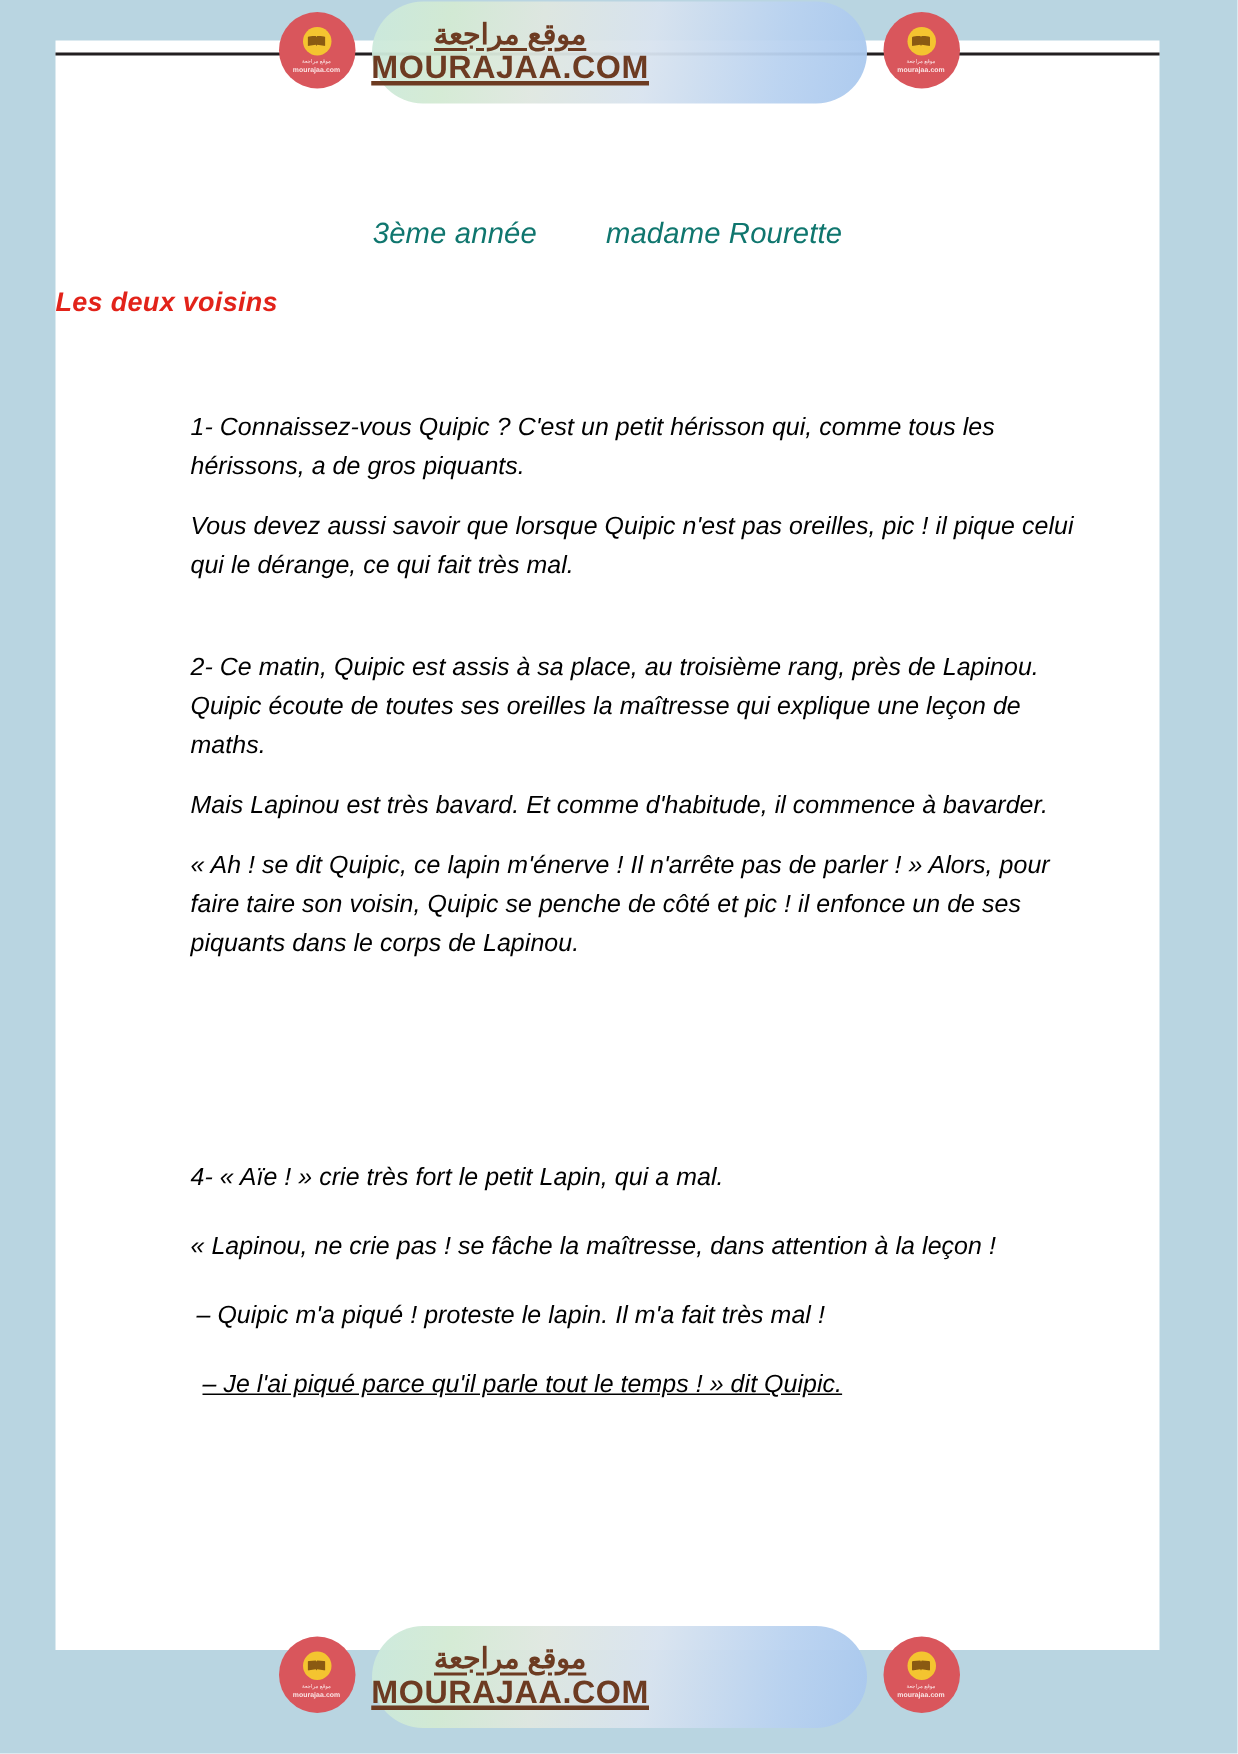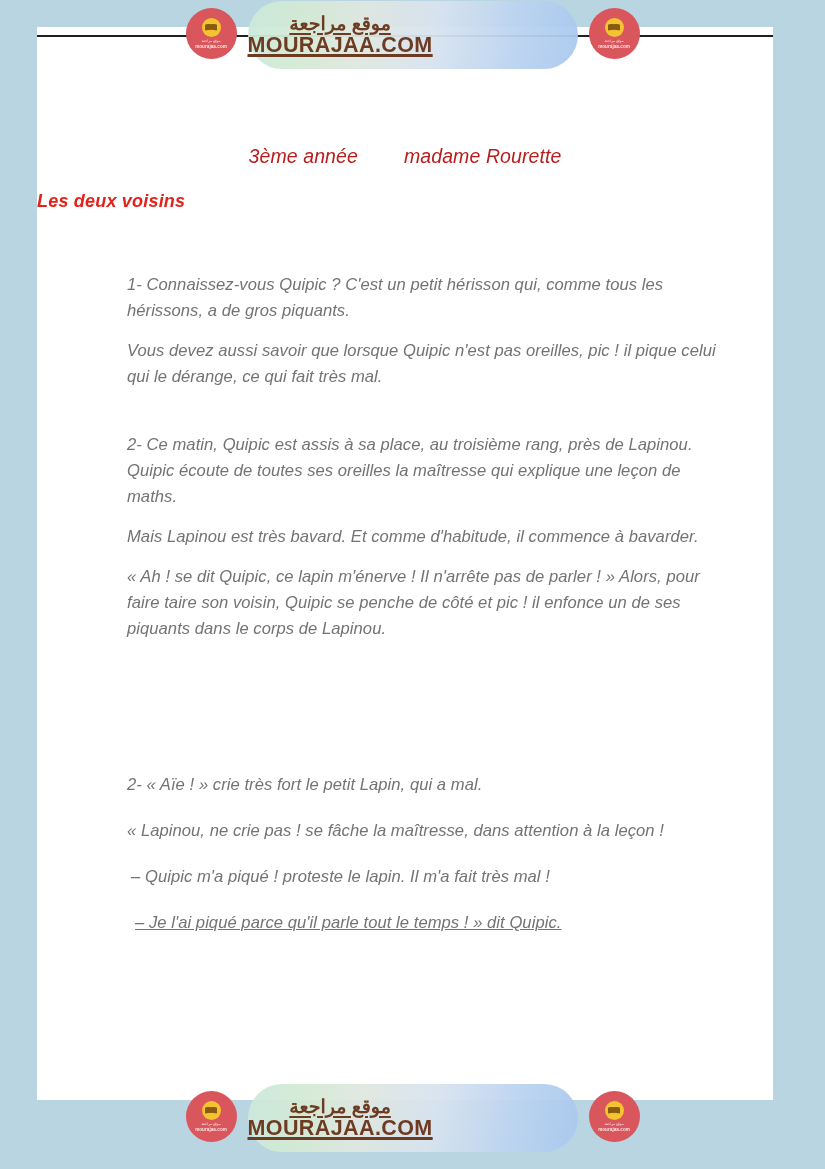--- a/index.html
+++ b/index.html
@@ -40,21 +40,21 @@
     position:absolute;
     left:0;
     top:118px;
     width:736px;
     display:flex;
     justify-content:center;
     align-items:baseline;
     gap:46px;
     font-style:italic;
     font-size:19.5px;
-    color:#b91c1c;
+    color:#0f766e;
     letter-spacing:.1px;
     white-space:nowrap;
   }
 
   .doc-title {
     position:absolute;
     left:0;
     top:164px;
     width:736px;
     font-style:italic;
@@ -66,21 +66,21 @@
 
   
   .body-text {
     position:absolute;
     left:90px;
     top:245px;
     width:600px;
     font-style:italic;
     font-size:16.6px;
     line-height:26px;
-    color:#737373;
+    color:#000000;
     letter-spacing:.05px;
   }
 
   .para { margin-bottom:14px; }
   .para:last-child { margin-bottom:0; }
 
   .blk-gap-lg { height:42px; }
   .blk-gap-xl { height:130px; }
 
   .sec3 .para { margin-bottom:20px; }
@@ -212,21 +212,21 @@
 
     <div class="section">
       <p class="para">2- Ce matin, Quipic est assis à sa place, au troisième rang, près de Lapinou. Quipic écoute de toutes ses oreilles la maîtresse qui explique une leçon de maths.</p>
       <p class="para">Mais Lapinou est très bavard. Et comme d'habitude, il commence à bavarder.</p>
       <p class="para">« Ah ! se dit Quipic, ce lapin m'énerve ! Il n'arrête pas de parler ! » Alors, pour faire taire son voisin, Quipic se penche de côté et pic ! il enfonce un de ses piquants dans le corps de Lapinou.</p>
     </div>
 
     <div class="blk-gap-xl"></div>
 
     <div class="section sec3">
-      <p class="para">2- « Aïe ! » crie très fort le petit Lapin, qui a mal.</p>
+      <p class="para">4- « Aïe ! » crie très fort le petit Lapin, qui a mal.</p>
       <p class="para">« Lapinou, ne crie pas ! se fâche la maîtresse, dans attention à la leçon !</p>
       <p class="para ind1">– Quipic m'a piqué ! proteste le lapin. Il m'a fait très mal !</p>
       <p class="para ind2">– Je l'ai piqué parce qu'il parle tout le temps ! » dit Quipic.</p>
     </div>
 
   </div>
 </div>
 
 <div class="watermark top">
   <div class="wm-inner">

